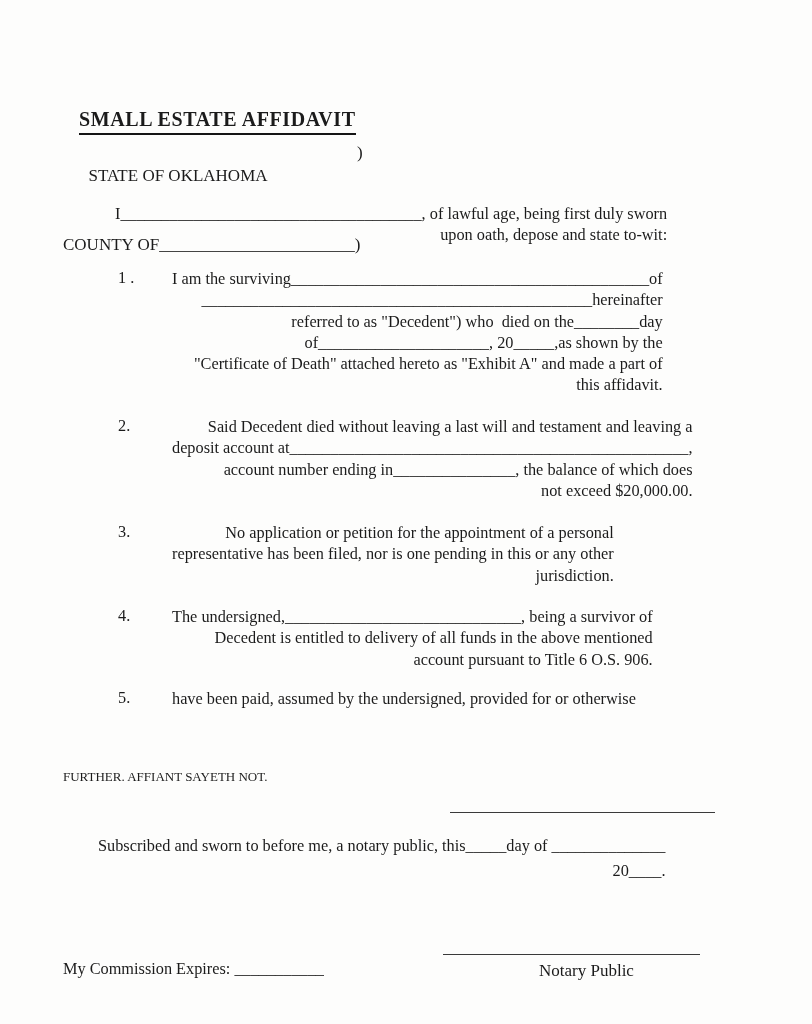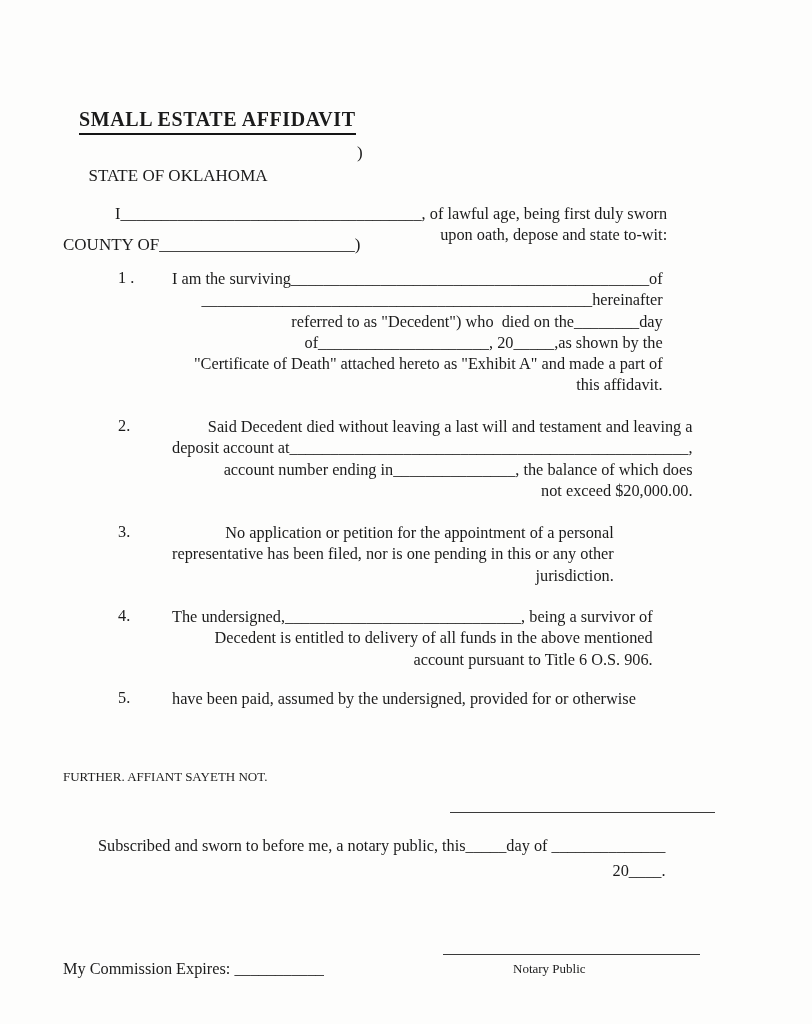--- a/index.html
+++ b/index.html
@@ -62,23 +62,23 @@
     left: 98px; top: 833px;
   }
   .subscribed .tline { line-height: 25px; }
   .commission {
     position: absolute;
     left: 63px; top: 959px;
     white-space: pre;
   }
   .notary-public {
     position: absolute;
-    left: 513px; top: 961px;
+    left: 539px; top: 961px;
     white-space: pre;
-    font-size: 13px;
+    font-size: 17px;
   }
 </style>
 </head>
 <body>
 
 <div class="page">
 
   <h1 class="title">SMALL ESTATE AFFIDAVIT</h1>
 
   <div class="jurisdiction">

